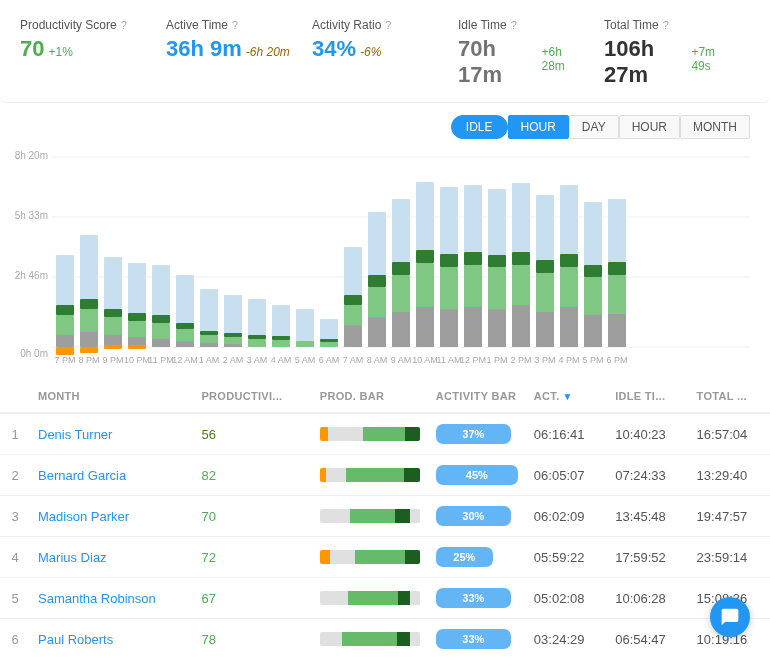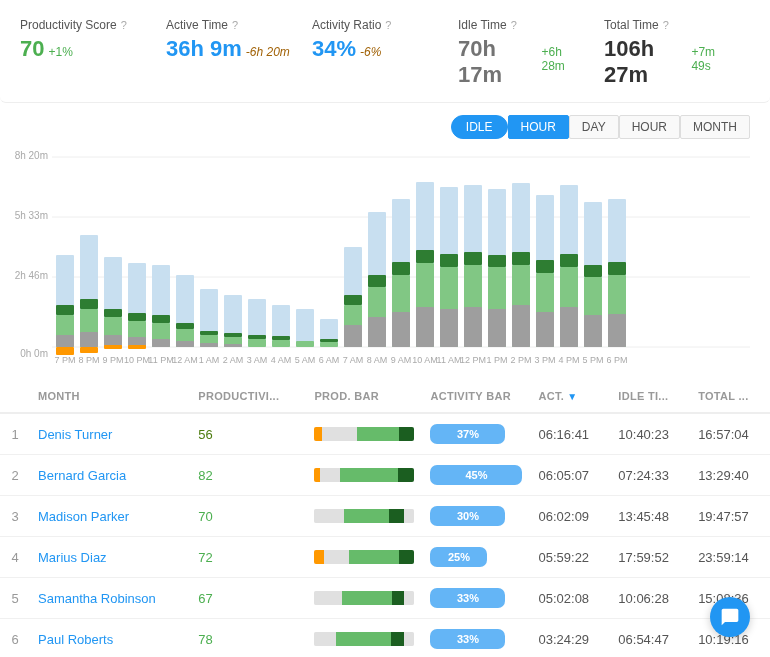--- a/index.html
+++ b/index.html
@@ -334,21 +334,21 @@
             <td class="prod-score">82</td>
             <td class="prod-bar-cell">
               <div class="prod-bar-wrap">
                 <div class="bar-seg" style="width: 6%; background: rgb(255, 152, 0);"></div>
                 <div class="bar-seg" style="width: 20%; background: rgb(224, 224, 224);"></div>
                 <div class="bar-seg" style="width: 58%; background: rgb(102, 187, 106);"></div>
                 <div class="bar-seg" style="width: 16%; background: rgb(27, 94, 32);"></div>
               </div>
             </td>
             <td class="act-bar-cell">
-              <div class="act-bar-wrap" style="width: 92px;">
+              <div class="act-bar-wrap" style="width: 82px;">
                 <span class="act-pct">45%</span>
               </div>
             </td>
             <td class="time-cell">06:05:07</td>
             <td class="time-cell">07:24:33</td>
             <td class="time-cell">13:29:40</td>
           </tr>
           <tr>
             <td class="row-num">3</td>
             <td><a class="user-link">Madison Parker</a></td>

